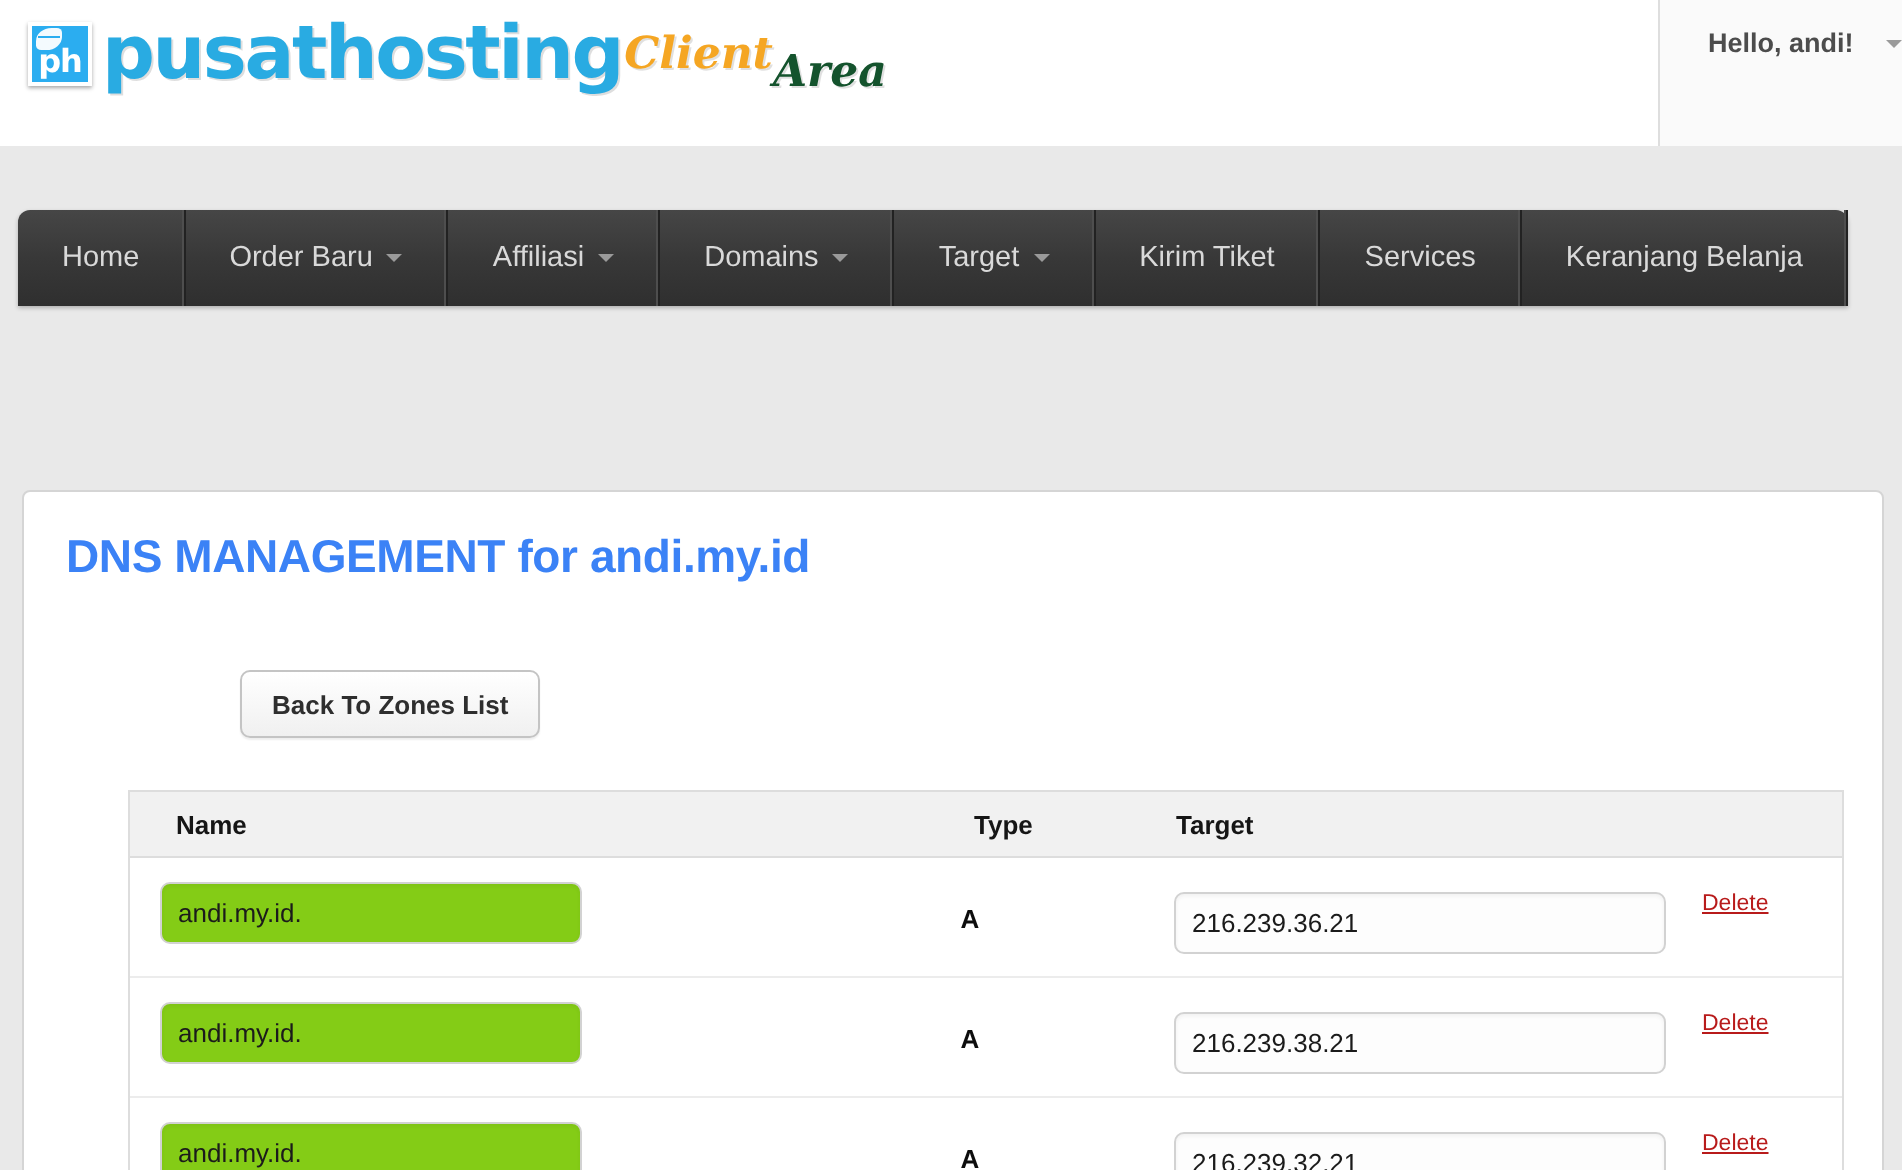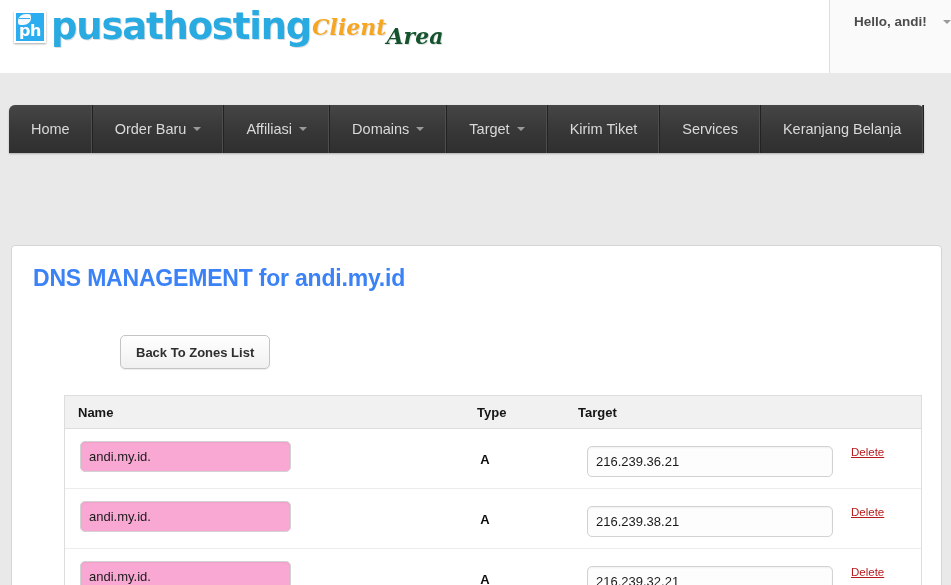--- a/index.html
+++ b/index.html
@@ -208,37 +208,38 @@
     background: #f1f1f1;
     border-bottom: 1px solid #dddddd;
     position: relative;
   }
   .th {
     position: absolute;
     top: 9px;
     font-size: 13px;
     font-weight: bold;
     color: #151515;
+    margin-left: 10px;
   }
   .th-name   { left: 13px; }
   .th-type   { left: 412px; }
   .th-target { left: 513px; }
 
   .trow {
     position: relative;
     height: 60px;
     border-bottom: 1px solid #ececec;
     background: #ffffff;
   }
   .cell-name {
     position: absolute;
     left: 15px; top: 12px;
     width: 211px; height: 31px;
     padding: 0 8px;
-    background: #f9a8d4;
+    background: #84cc16;
     border: 1px solid #d2d2d2;
     border-radius: 5px;
     box-shadow: inset 0 1px 2px rgba(0,0,0,.05);
     font-size: 13px;
     color: #1b1b1b;
     line-height: 29px;
     font-family: "Liberation Sans", sans-serif;
     outline: none;
   }
   .cell-type {

